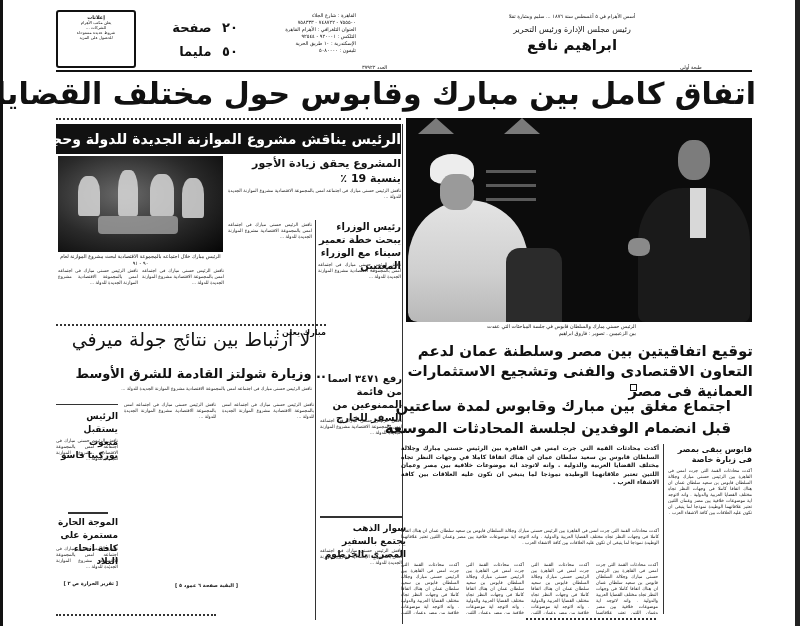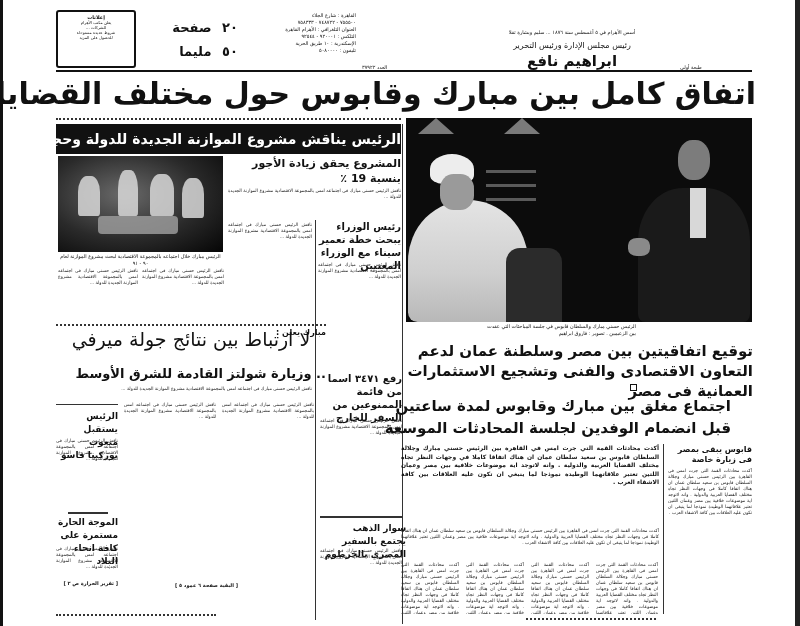--- a/index.html
+++ b/index.html
@@ -11,21 +11,21 @@
 
     
     .mast-left-box { position: absolute; left: 0; top: 10px; width: 80px; height: 58px; border: 2px solid #111; border-radius: 3px; direction: rtl; font-size: 4px; line-height: 5px; padding: 3px; text-align: center; }
     .mast-left-box .t { font-weight: bold; font-size: 5px; }
     .price { position: absolute; left: 102px; top: 16px; width: 86px; font-weight: bold; font-size: 13px; line-height: 24px; text-align: right; direction: rtl; }
     .price .num { display: inline-block; width: 28px; text-align: center; }
     .contact { position: absolute; left: 180px; top: 12px; width: 120px; font-size: 5px; line-height: 7px; text-align: right; direction: rtl; }
     .logo { position: absolute; left: 250px; top: 4px; width: 160px; height: 60px; }
     .logo svg { width: 160px; height: 56px; }
     .logo .word { position: absolute; left: 18px; top: 2px; width: 124px; text-align: center; font-family: "DejaVu Serif", serif; font-size: 36px; font-weight: bold; font-style: italic; color: #111; direction: rtl; }
-    .mast-right { position: absolute; left: 436px; top: 28px; width: 160px; text-align: center; direction: rtl; }
+    .mast-right { position: absolute; left: 436px; top: 12px; width: 160px; text-align: center; direction: rtl; }
     .mast-right .line1 { font-size: 5px; line-height: 8px; }
     .mast-right .line2 { font-size: 8px; line-height: 14px; margin-top: 3px; }
     .mast-right .line3 { font-size: 15px; font-weight: bold; letter-spacing: 1px; line-height: 16px; }
     .date-box { position: absolute; left: 605px; top: 10px; width: 70px; height: 50px; border: 2px solid #111; direction: rtl; text-align: center; font-size: 4px; line-height: 5px; padding-top: 2px; }
     .date-box .en { font-family: "DejaVu Serif", serif; font-size: 10px; line-height: 13px; direction: ltr; margin-top: 2px; }
     .rule-top { position: absolute; left: 0; top: 70px; width: 696px; height: 2px; background: #111; }
     .issue-no { position: absolute; left: 300px; top: 64px; background: #fff; padding: 0 6px; font-size: 5px; }
     .edition { position: absolute; left: 620px; top: 64px; background: #fff; padding: 0 4px; font-size: 5px; }
 
     

